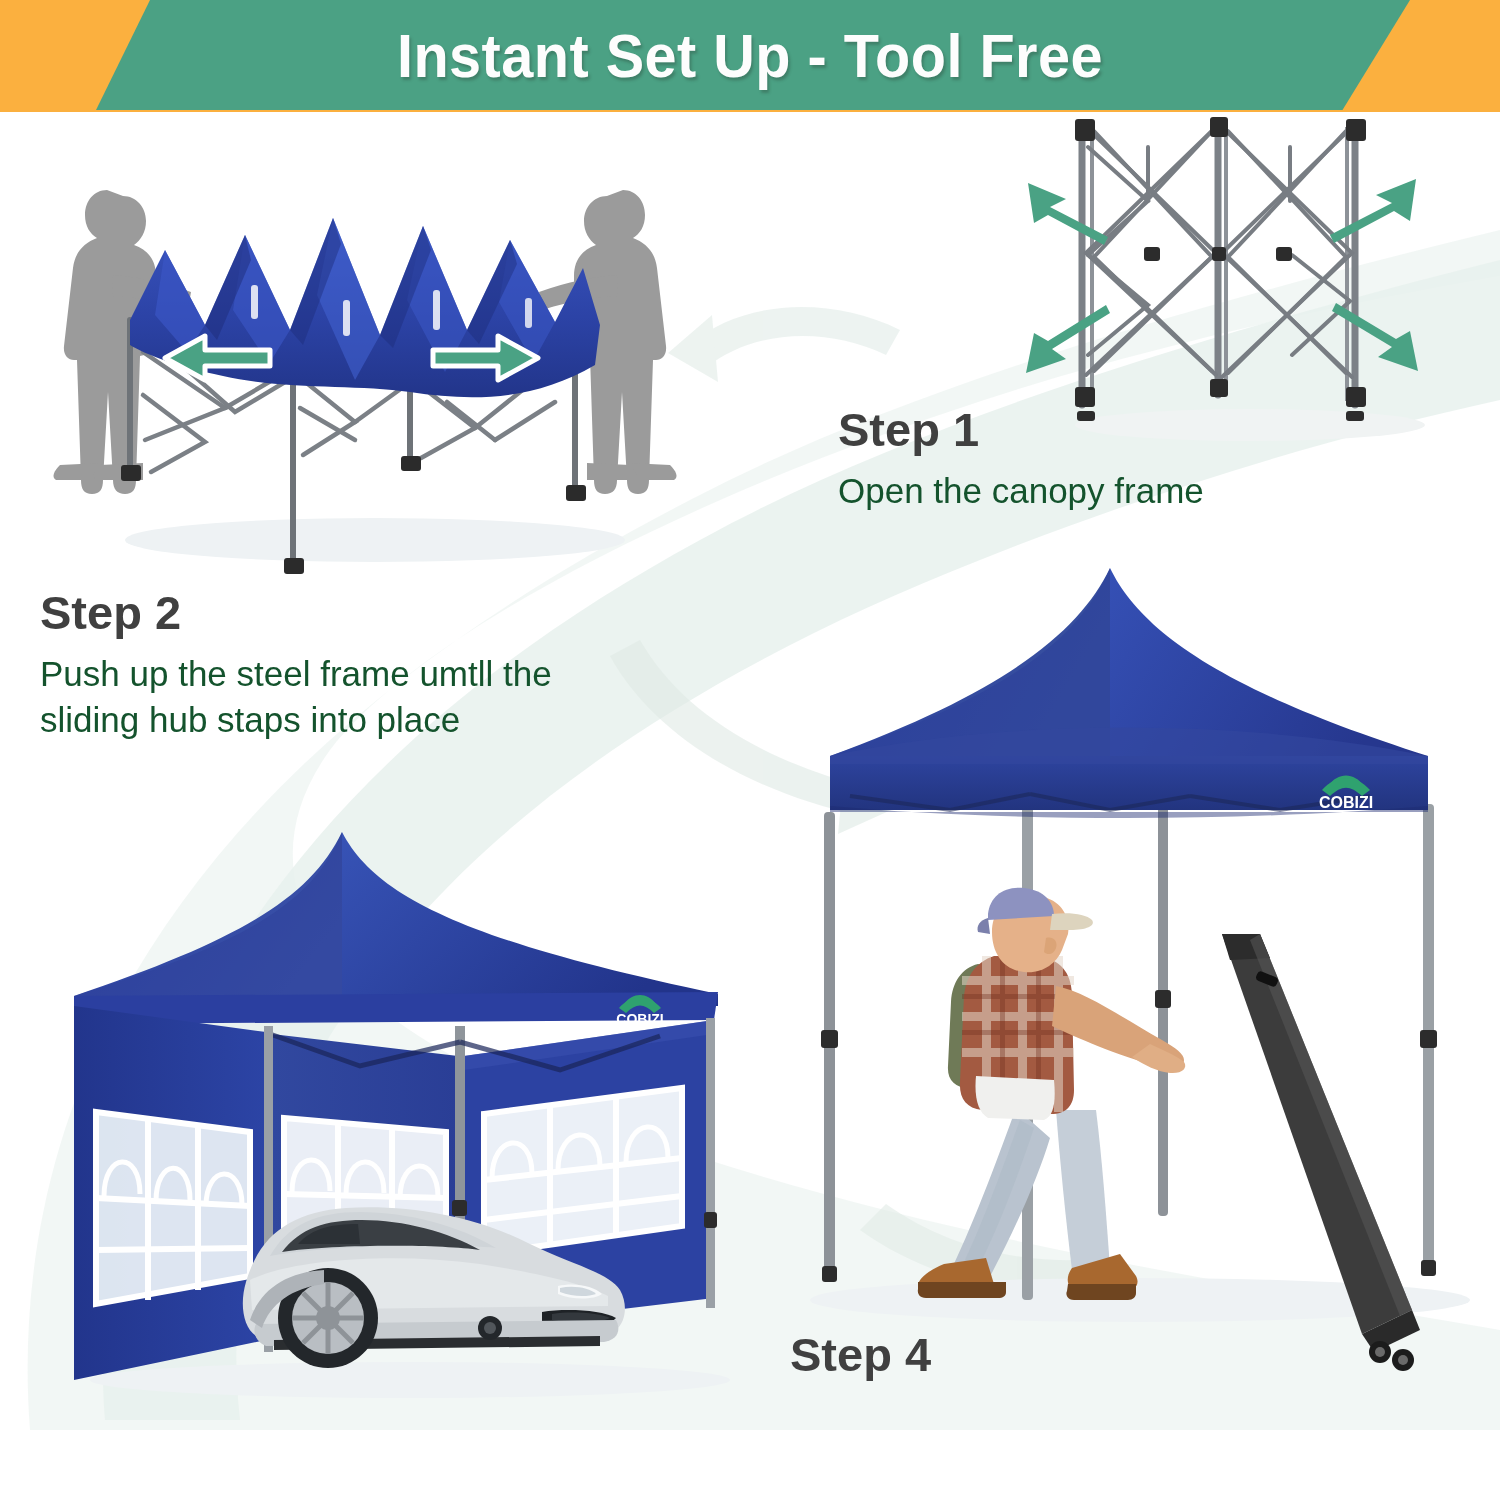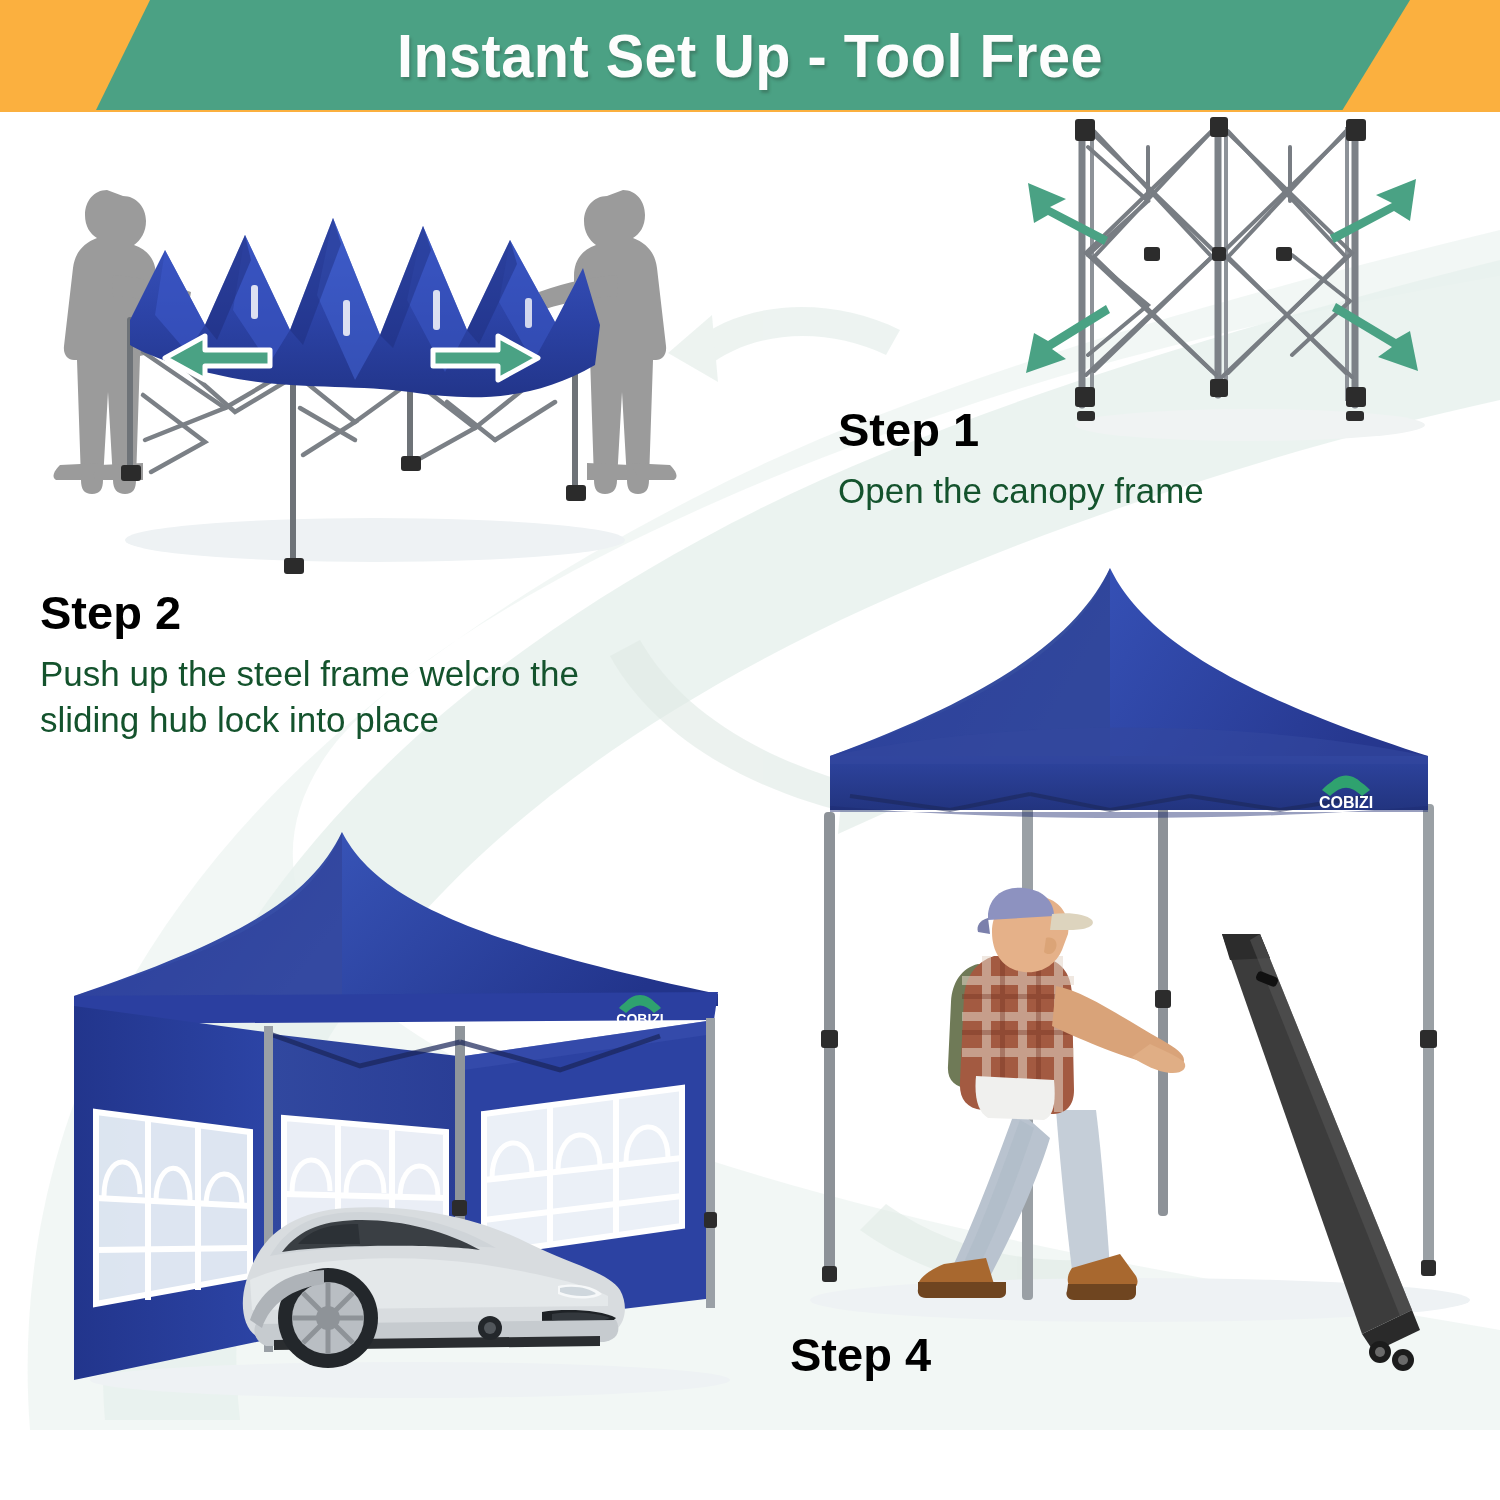--- a/index.html
+++ b/index.html
@@ -30,21 +30,21 @@
     text-shadow:2px 3px 3px rgba(40,60,50,.33);
     white-space:nowrap;
   }
 
   
   .bg-flow{position:absolute;left:0;top:100px;width:1500px;height:1400px;}
 
   
   .step-block{position:absolute;}
   .step-head{
-    color:#000000;font-weight:bold;font-size:47px;line-height:1.05;
+    color:#404040;font-weight:bold;font-size:47px;line-height:1.05;
     margin:0 0 14px 0;letter-spacing:0px;
   }
   .step-body{
     color:#14532d;font-size:35px;line-height:1.30;margin:0;font-weight:normal;
   }
   #step1-block{left:838px;top:405px;width:460px;}
   #step2-block{left:40px;top:578px;width:610px;margin-top:10px;}
   #step3-block{left:790px;top:1330px;width:600px;}
 
   
@@ -533,22 +533,22 @@
   </div>
 
   <div class="step-block" id="step1-block">
     <div class="step-head">Step 1</div>
     <div class="step-body">Open the canopy frame</div>
   </div>
 
   <div class="step-block" id="step2-block">
     <div class="step-head">Step 2</div>
     <div class="step-body">
-      <div>Push up the steel frame welcro the</div>
-      <div>sliding hub lock into place</div>
+      <div>Push up the steel frame umtll the</div>
+      <div>sliding hub staps into place</div>
     </div>
   </div>
 
   <div class="step-block" id="step3-block">
     <div class="step-head">Step 4</div>
   </div>
 
 </div>
 
 </body></html>

